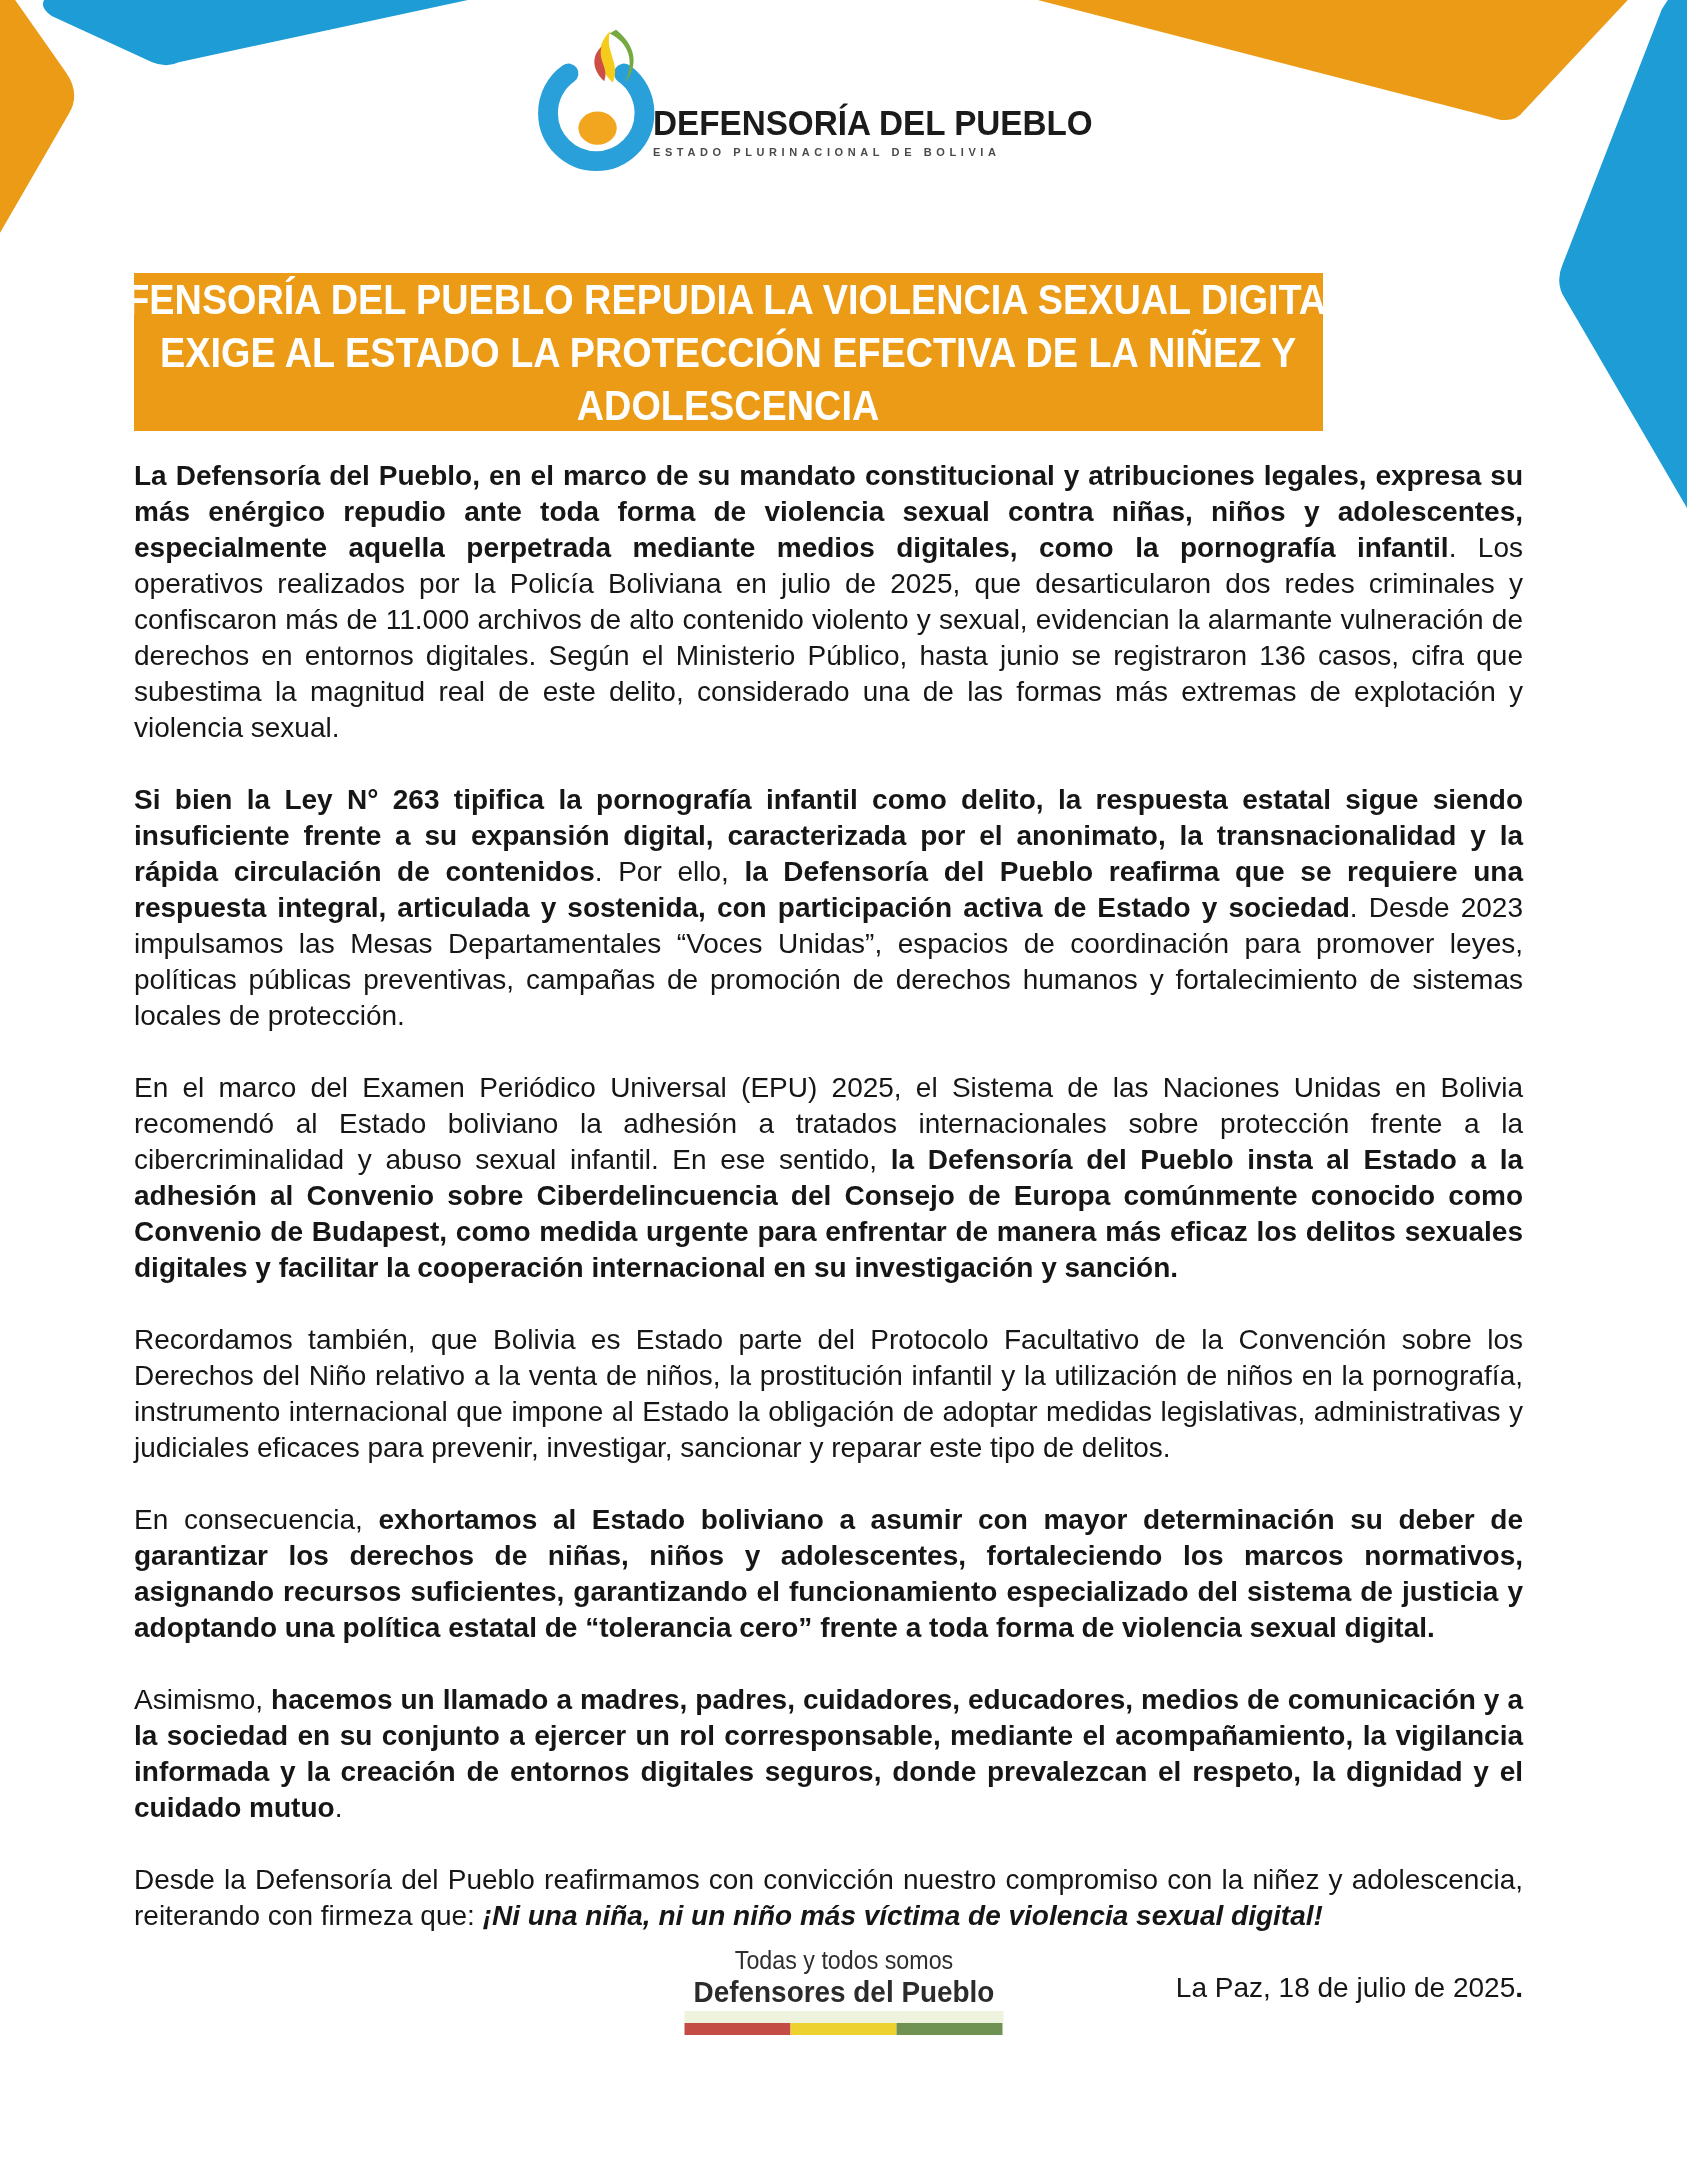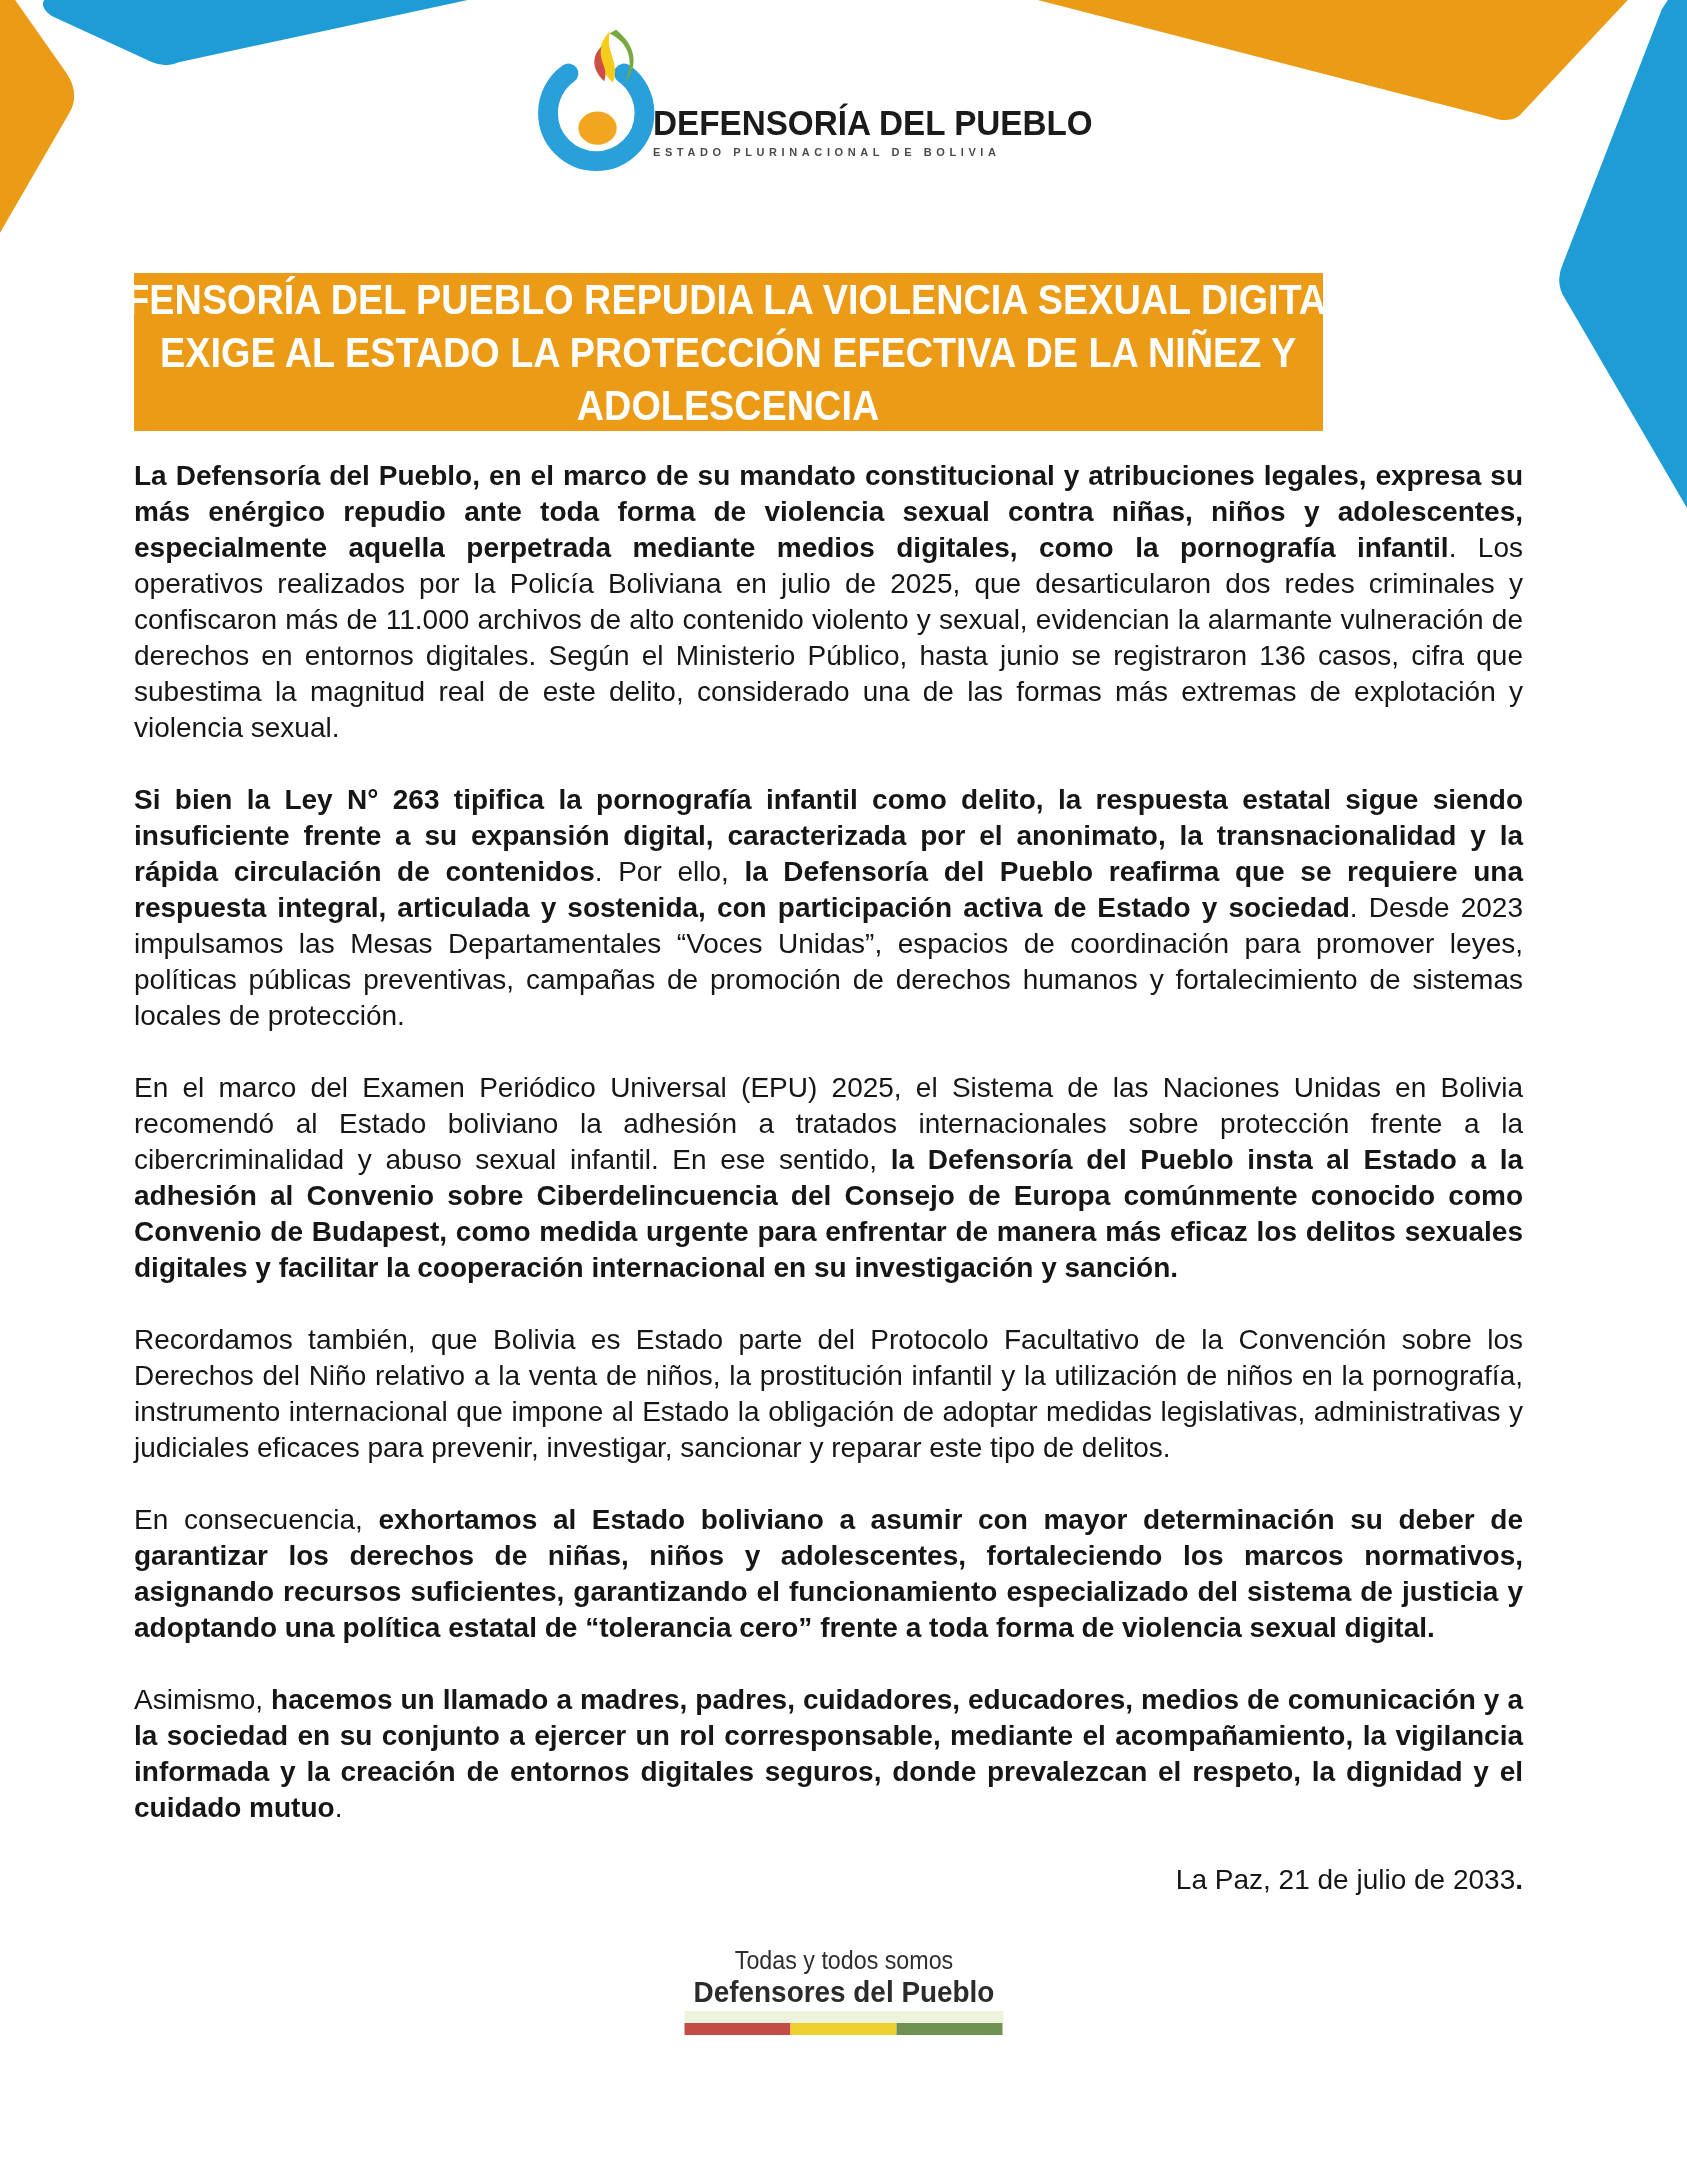--- a/index.html
+++ b/index.html
@@ -110,21 +110,22 @@
     </div>
 
   <div class="doc">
 
   <p><span class="b">La Defensoría del Pueblo, en el marco de su mandato constitucional y atribuciones legales, expresa su más enérgico repudio ante toda forma de violencia sexual contra niñas, niños y adolescentes, especialmente aquella perpetrada mediante medios digitales, como la pornografía infantil</span><span>. Los operativos realizados por la Policía Boliviana en julio de 2025, que desarticularon dos redes criminales y confiscaron más de 11.000 archivos de alto contenido violento y sexual, evidencian la alarmante vulneración de derechos en entornos digitales. Según el Ministerio Público, hasta junio se registraron 136 casos, cifra que subestima la magnitud real de este delito, considerado una de las formas más extremas de explotación y violencia sexual.</span></p>
       <p><span class="b">Si bien la Ley N° 263 tipifica la pornografía infantil como delito, la respuesta estatal sigue siendo insuficiente frente a su expansión digital, caracterizada por el anonimato, la transnacionalidad y la rápida circulación de contenidos</span><span>. Por ello, </span><span class="b">la Defensoría del Pueblo reafirma que se requiere una respuesta integral, articulada y sostenida, con participación activa de Estado y sociedad</span><span>. Desde 2023 impulsamos las Mesas Departamentales “Voces Unidas”, espacios de coordinación para promover leyes, políticas públicas preventivas, campañas de promoción de derechos humanos y fortalecimiento de sistemas locales de protección.</span></p>
       <p><span>En el marco del Examen Periódico Universal (EPU) 2025, el Sistema de las Naciones Unidas en Bolivia recomendó al Estado boliviano la adhesión a tratados internacionales sobre protección frente a la cibercriminalidad y abuso sexual infantil. En ese sentido, </span><span class="b">la Defensoría del Pueblo insta al Estado a la adhesión al Convenio sobre Ciberdelincuencia del Consejo de Europa comúnmente conocido como Convenio de Budapest, como medida urgente para enfrentar de manera más eficaz los delitos sexuales digitales y facilitar la cooperación internacional en su investigación y sanción.</span></p>
       <p><span>Recordamos también, que Bolivia es Estado parte del Protocolo Facultativo de la Convención sobre los Derechos del Niño relativo a la venta de niños, la prostitución infantil y la utilización de niños en la pornografía, instrumento internacional que impone al Estado la obligación de adoptar medidas legislativas, administrativas y judiciales eficaces para prevenir, investigar, sancionar y reparar este tipo de delitos.</span></p>
       <p><span>En consecuencia, </span><span class="b">exhortamos al Estado boliviano a asumir con mayor determinación su deber de garantizar los derechos de niñas, niños y adolescentes, fortaleciendo los marcos normativos, asignando recursos suficientes, garantizando el funcionamiento especializado del sistema de justicia y adoptando una política estatal de “tolerancia cero” frente a toda forma de violencia sexual digital.</span></p>
       <p><span>Asimismo, </span><span class="b">hacemos un llamado a madres, padres, cuidadores, educadores, medios de comunicación y a la sociedad en su conjunto a ejercer un rol corresponsable, mediante el acompañamiento, la vigilancia informada y la creación de entornos digitales seguros, donde prevalezcan el respeto, la dignidad y el cuidado mutuo</span><span>.</span></p>
-      <p class="date-line"><span>La Paz, 21 de julio de 2033</span><span class="b">.</span></p>
+      <p><span>Desde la Defensoría del Pueblo reafirmamos con convicción nuestro compromiso con la niñez y adolescencia, reiterando con firmeza que: </span><span class="b i">¡Ni una niña, ni un niño más víctima de violencia sexual digital!</span></p>
+      <p class="date-line"><span>La Paz, 18 de julio de 2025</span><span class="b">.</span></p>
     </div>
 
   <div class="footer-logo">
     <div class="footer-line1">Todas y todos somos</div>
     <div class="footer-line2">Defensores del Pueblo</div>
     <div class="flag-block">
       <div class="flag-halo"></div>
       <div class="flag-stripe">
           <span class="seg" style="background: rgb(195, 76, 68);"></span>
           <span class="seg" style="background: rgb(237, 209, 47);"></span>

